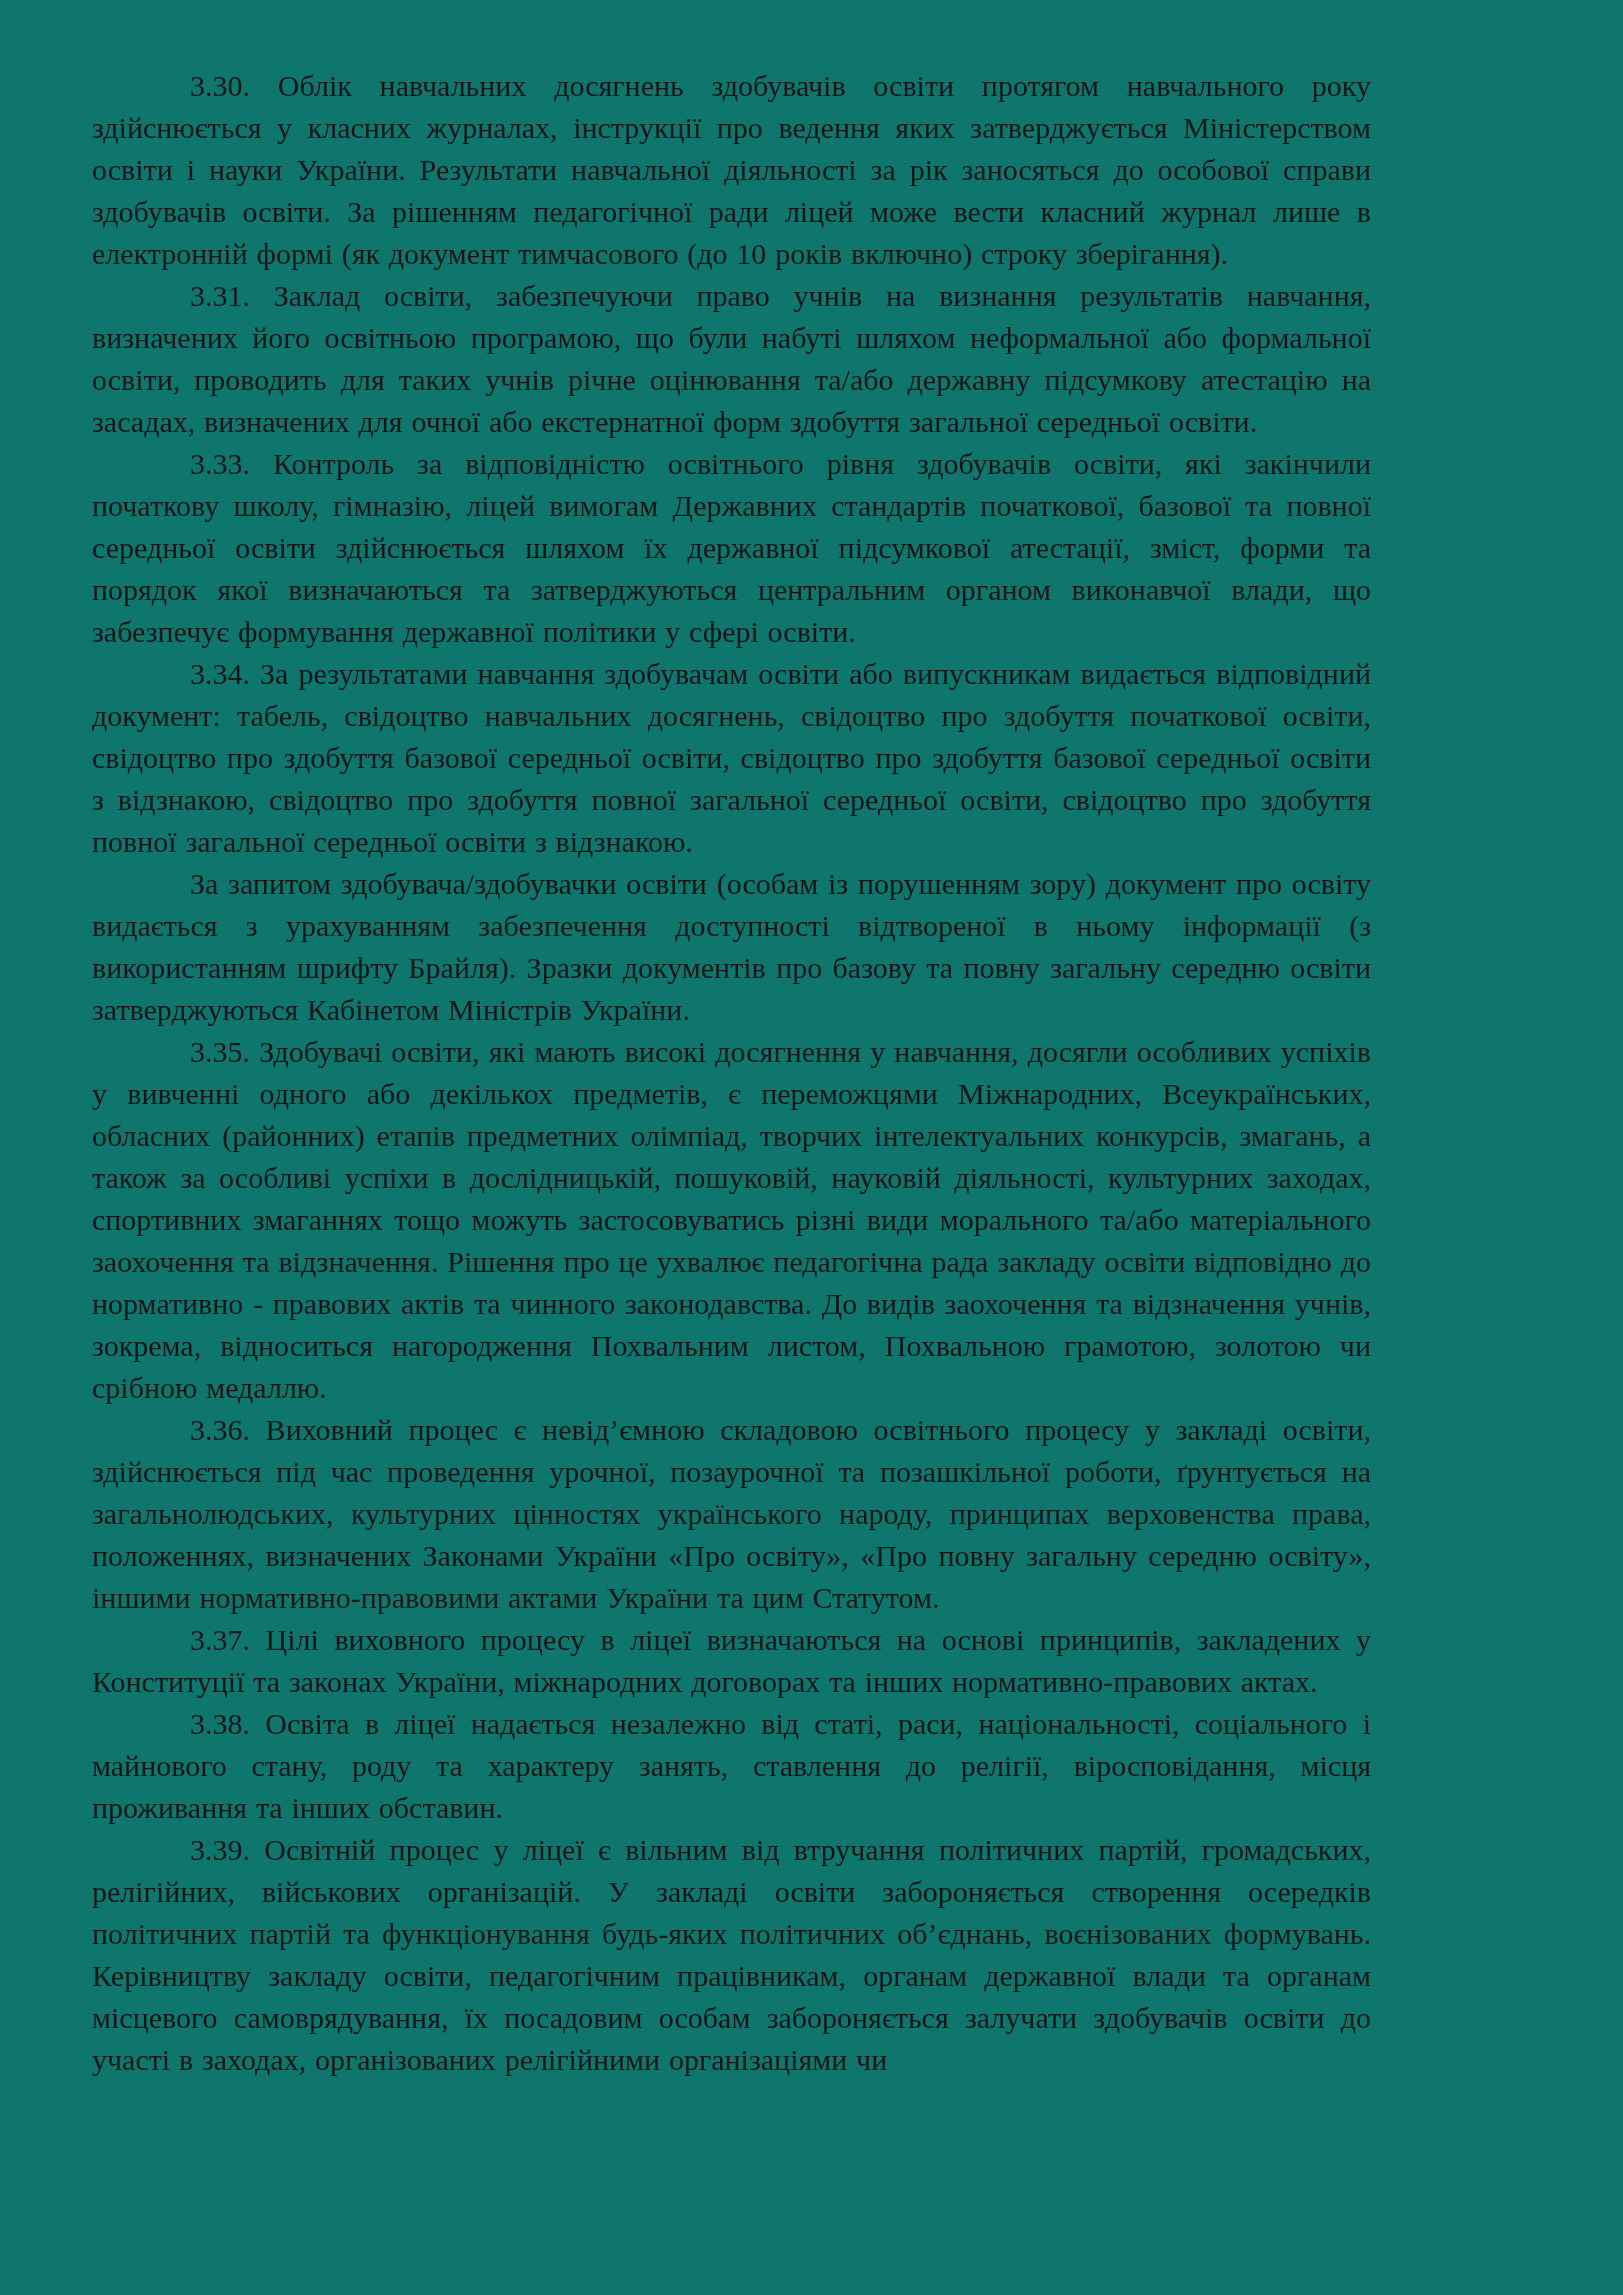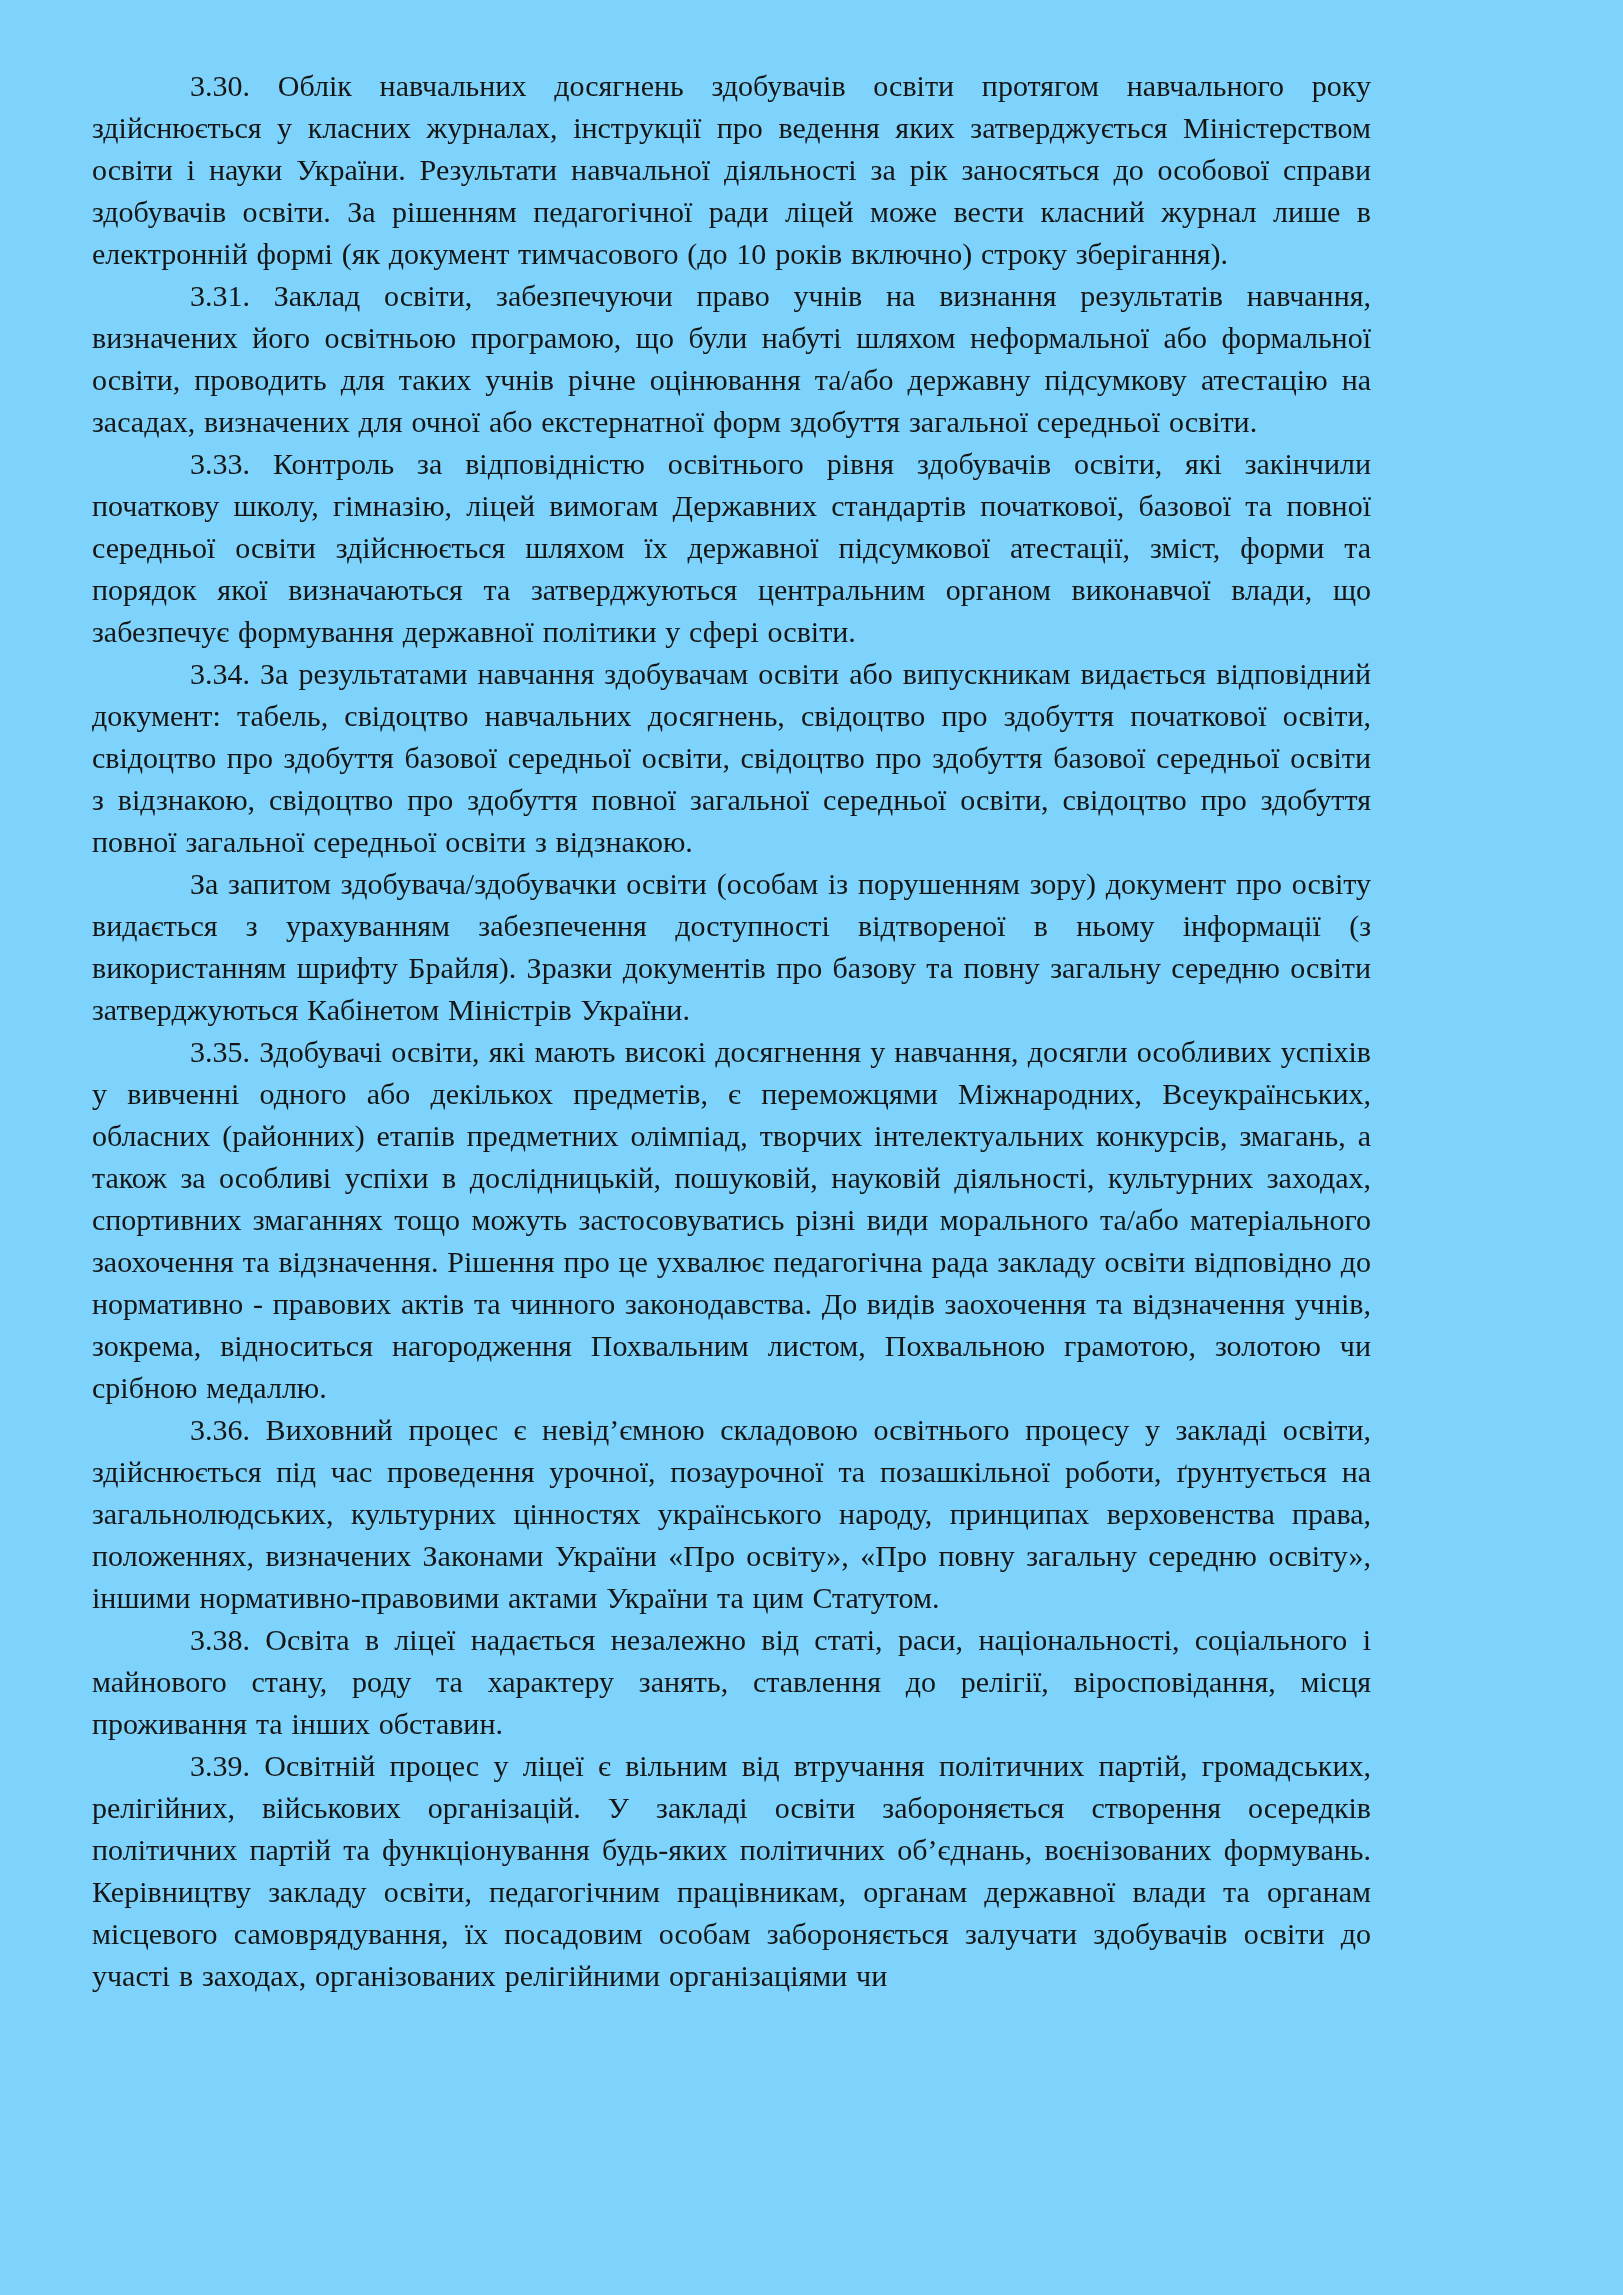--- a/index.html
+++ b/index.html
@@ -10,21 +10,21 @@
   body {
     width: 1623px;
     height: 2295px;
     position: relative;
     overflow: hidden;
     font-family: "Liberation Serif", "DejaVu Serif", serif;
   }
   .page {
     position: absolute;
     inset: 0;
-    background: #7dd3fc;
+    background: #0f766e;
   }
   .content {
     position: absolute;
     top: 65px;
     left: 92px;
     width: 1279px;
     color: #161616;
     font-size: 30px;
     line-height: 42px;
     text-align: justify;
@@ -42,17 +42,18 @@
 
 <div class="page">
   <div class="content">
     <p>3.30. Облік навчальних досягнень здобувачів освіти протягом навчального року здійснюється у класних журналах, інструкції про ведення яких затверджується Міністерством освіти і науки України. Результати навчальної діяльності за рік заносяться до особової справи здобувачів освіти. За рішенням педагогічної ради ліцей може вести класний журнал лише в електронній формі (як документ тимчасового (до 10 років включно) строку зберігання).</p>
     <p>3.31. Заклад освіти, забезпечуючи право учнів на визнання результатів навчання, визначених його освітньою програмою, що були набуті шляхом неформальної або формальної освіти, проводить для таких учнів річне оцінювання та/або державну підсумкову атестацію на засадах, визначених для очної або екстернатної форм здобуття загальної середньої освіти.</p>
     <p>3.33. Контроль за відповідністю освітнього рівня здобувачів освіти, які закінчили початкову школу, гімназію, ліцей вимогам Державних стандартів початкової, базової та повної середньої освіти здійснюється шляхом їх державної підсумкової атестації, зміст, форми та порядок якої визначаються та затверджуються центральним органом виконавчої влади, що забезпечує формування державної політики у сфері освіти.</p>
     <p>3.34. За результатами навчання здобувачам освіти або випускникам видається відповідний документ: табель, свідоцтво навчальних досягнень, свідоцтво про здобуття початкової освіти, свідоцтво про здобуття базової середньої освіти, свідоцтво про здобуття базової середньої освіти з відзнакою, свідоцтво про здобуття повної загальної середньої освіти, свідоцтво про здобуття повної загальної середньої освіти з відзнакою.</p>
     <p>За запитом здобувача/здобувачки освіти (особам із порушенням зору) документ про освіту видається з урахуванням забезпечення доступності відтвореної в ньому інформації (з використанням шрифту Брайля). Зразки документів про базову та повну загальну середню освіти затверджуються Кабінетом Міністрів України.</p>
     <p>3.35. Здобувачі освіти, які мають високі досягнення у навчання, досягли особливих успіхів у вивченні одного або декількох предметів, є переможцями Міжнародних, Всеукраїнських, обласних (районних) етапів предметних олімпіад, творчих інтелектуальних конкурсів, змагань, а також за особливі успіхи в дослідницькій, пошуковій, науковій діяльності, культурних заходах, спортивних змаганнях тощо можуть застосовуватись різні види морального та/або матеріального заохочення та відзначення. Рішення про це ухвалює педагогічна рада закладу освіти відповідно до нормативно - правових актів та чинного законодавства. До видів заохочення та відзначення учнів, зокрема, відноситься нагородження Похвальним листом, Похвальною грамотою, золотою чи срібною медаллю.</p>
     <p>3.36. Виховний процес є невід’ємною складовою освітнього процесу у закладі освіти, здійснюється під час проведення урочної, позаурочної та позашкільної роботи, ґрунтується на загальнолюдських, культурних цінностях українського народу, принципах верховенства права, положеннях, визначених Законами України «Про освіту», «Про повну загальну середню освіту», іншими нормативно-правовими актами України та цим Статутом.</p>
+    <p>3.37. Цілі виховного процесу в ліцеї визначаються на основі принципів, закладених у Конституції та законах України, міжнародних договорах та інших нормативно-правових актах.</p>
     <p>3.38. Освіта в ліцеї надається незалежно від статі, раси, національності, соціального і майнового стану, роду та характеру занять, ставлення до релігії, віросповідання, місця проживання та інших обставин.</p>
     <p>3.39. Освітній процес у ліцеї є вільним від втручання політичних партій, громадських, релігійних, військових організацій. У закладі освіти забороняється створення осередків політичних партій та функціонування будь-яких політичних об’єднань, воєнізованих формувань. Керівництву закладу освіти, педагогічним працівникам, органам державної влади та органам місцевого самоврядування, їх посадовим особам забороняється залучати здобувачів освіти до участі в заходах, організованих релігійними організаціями чи</p>
   </div>
 </div>
 
 
 </body></html>

